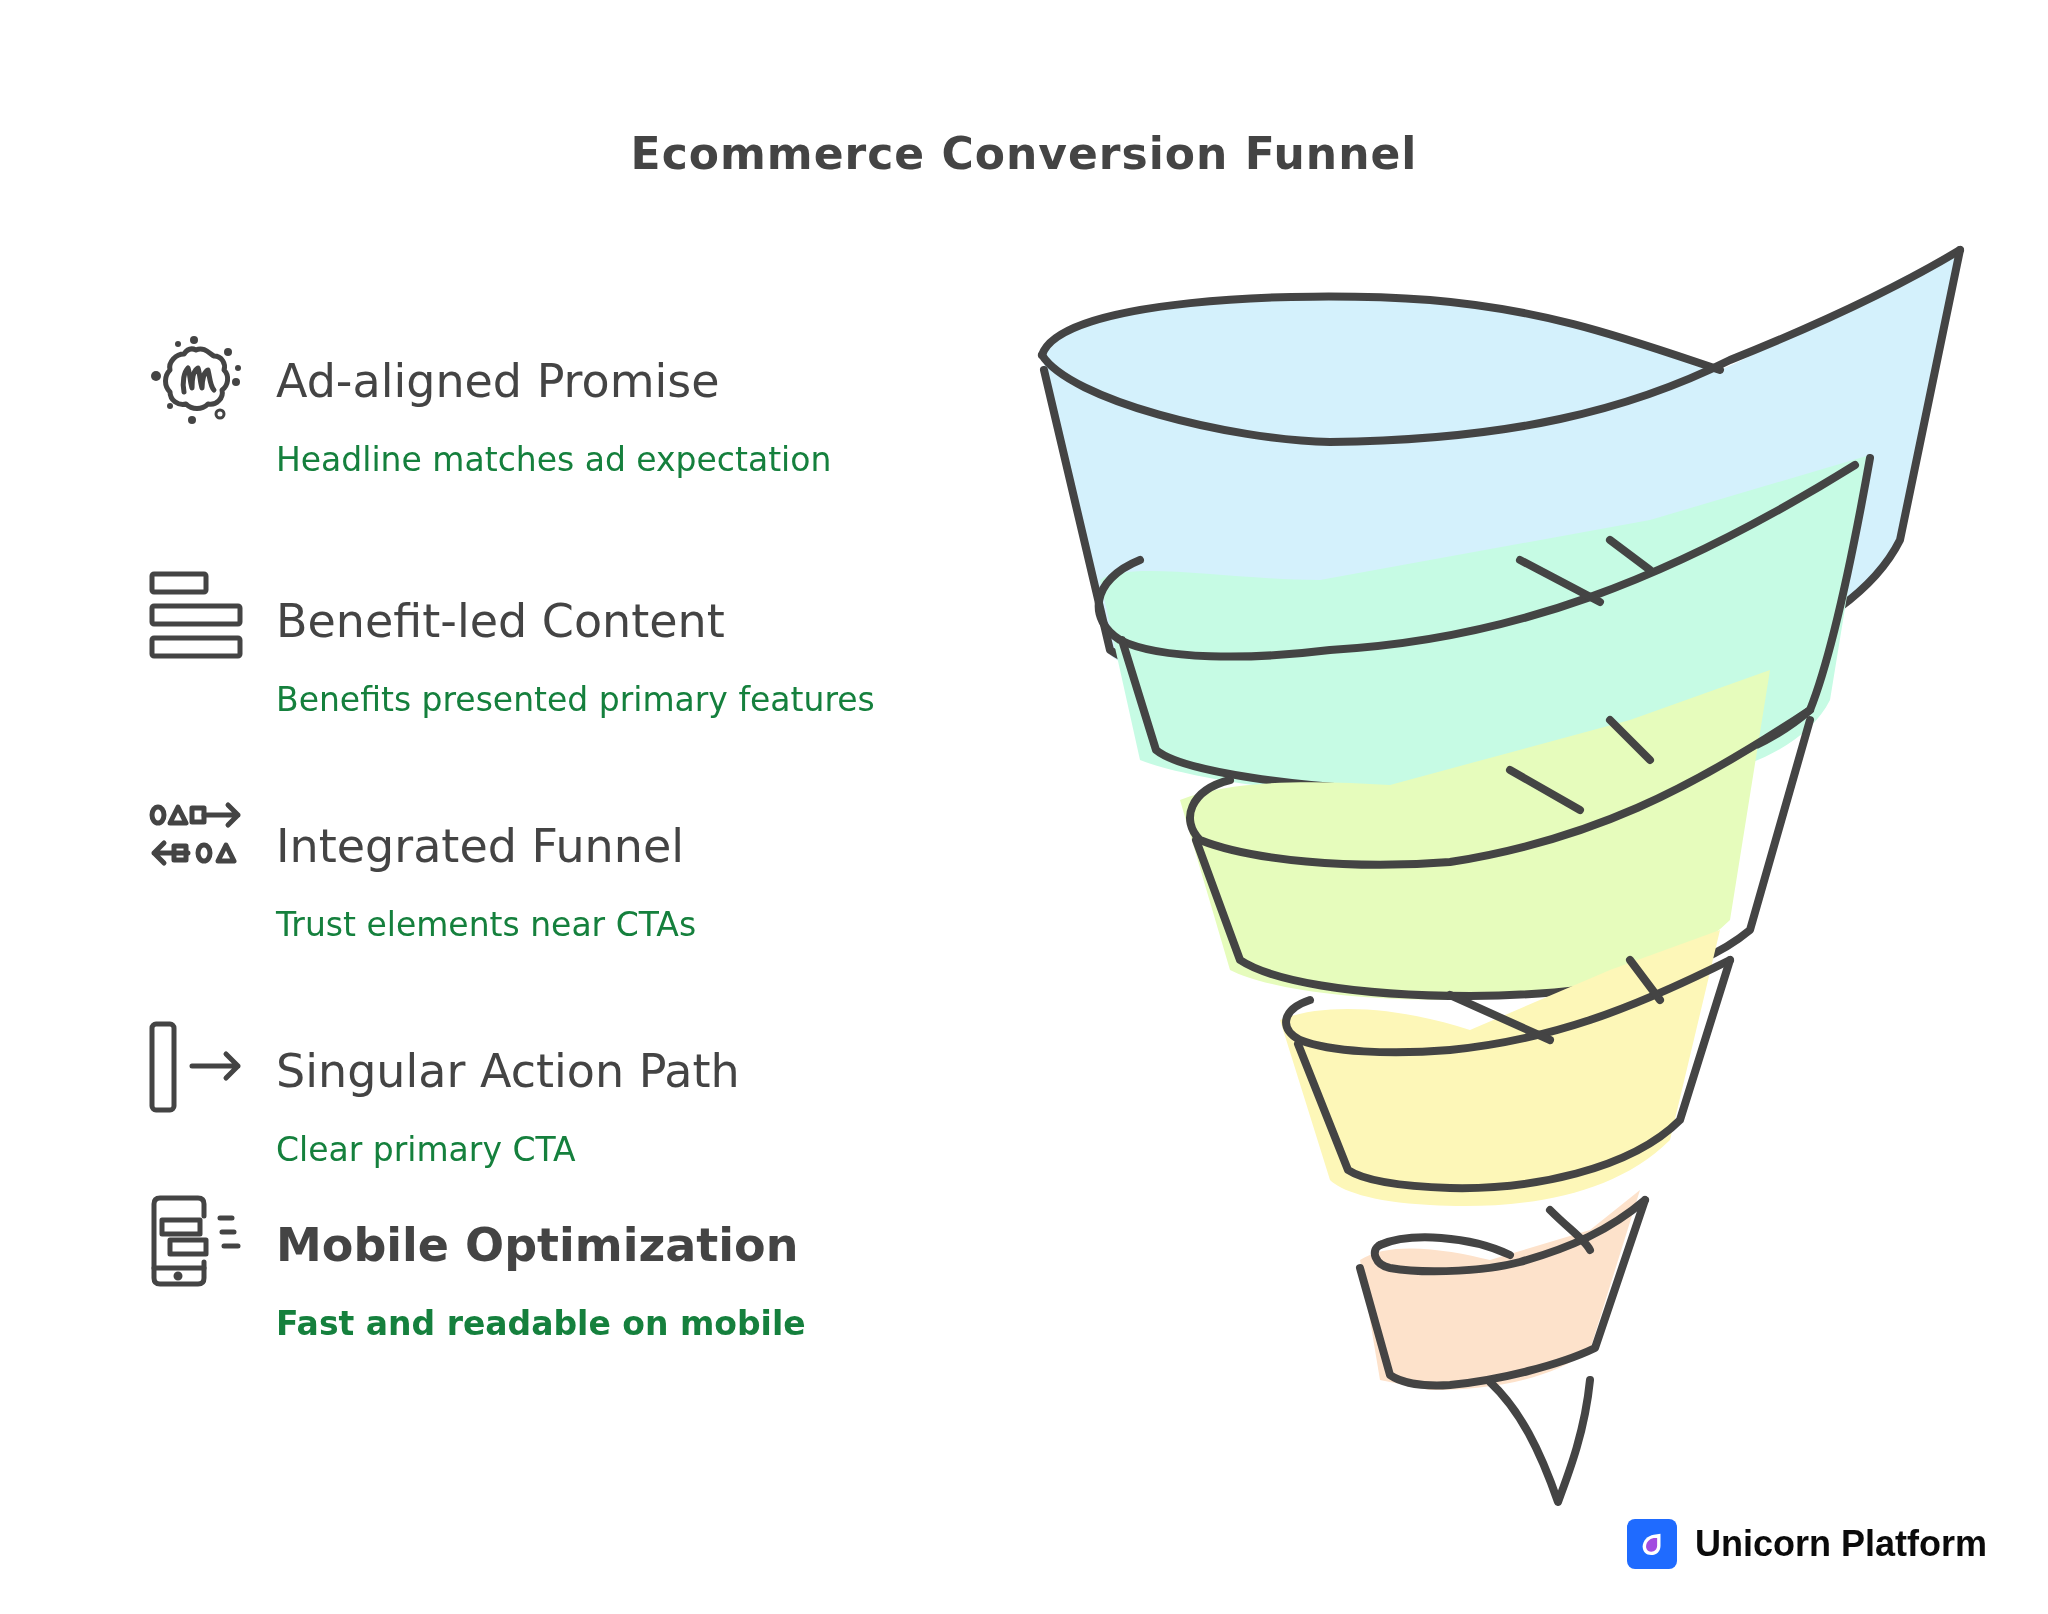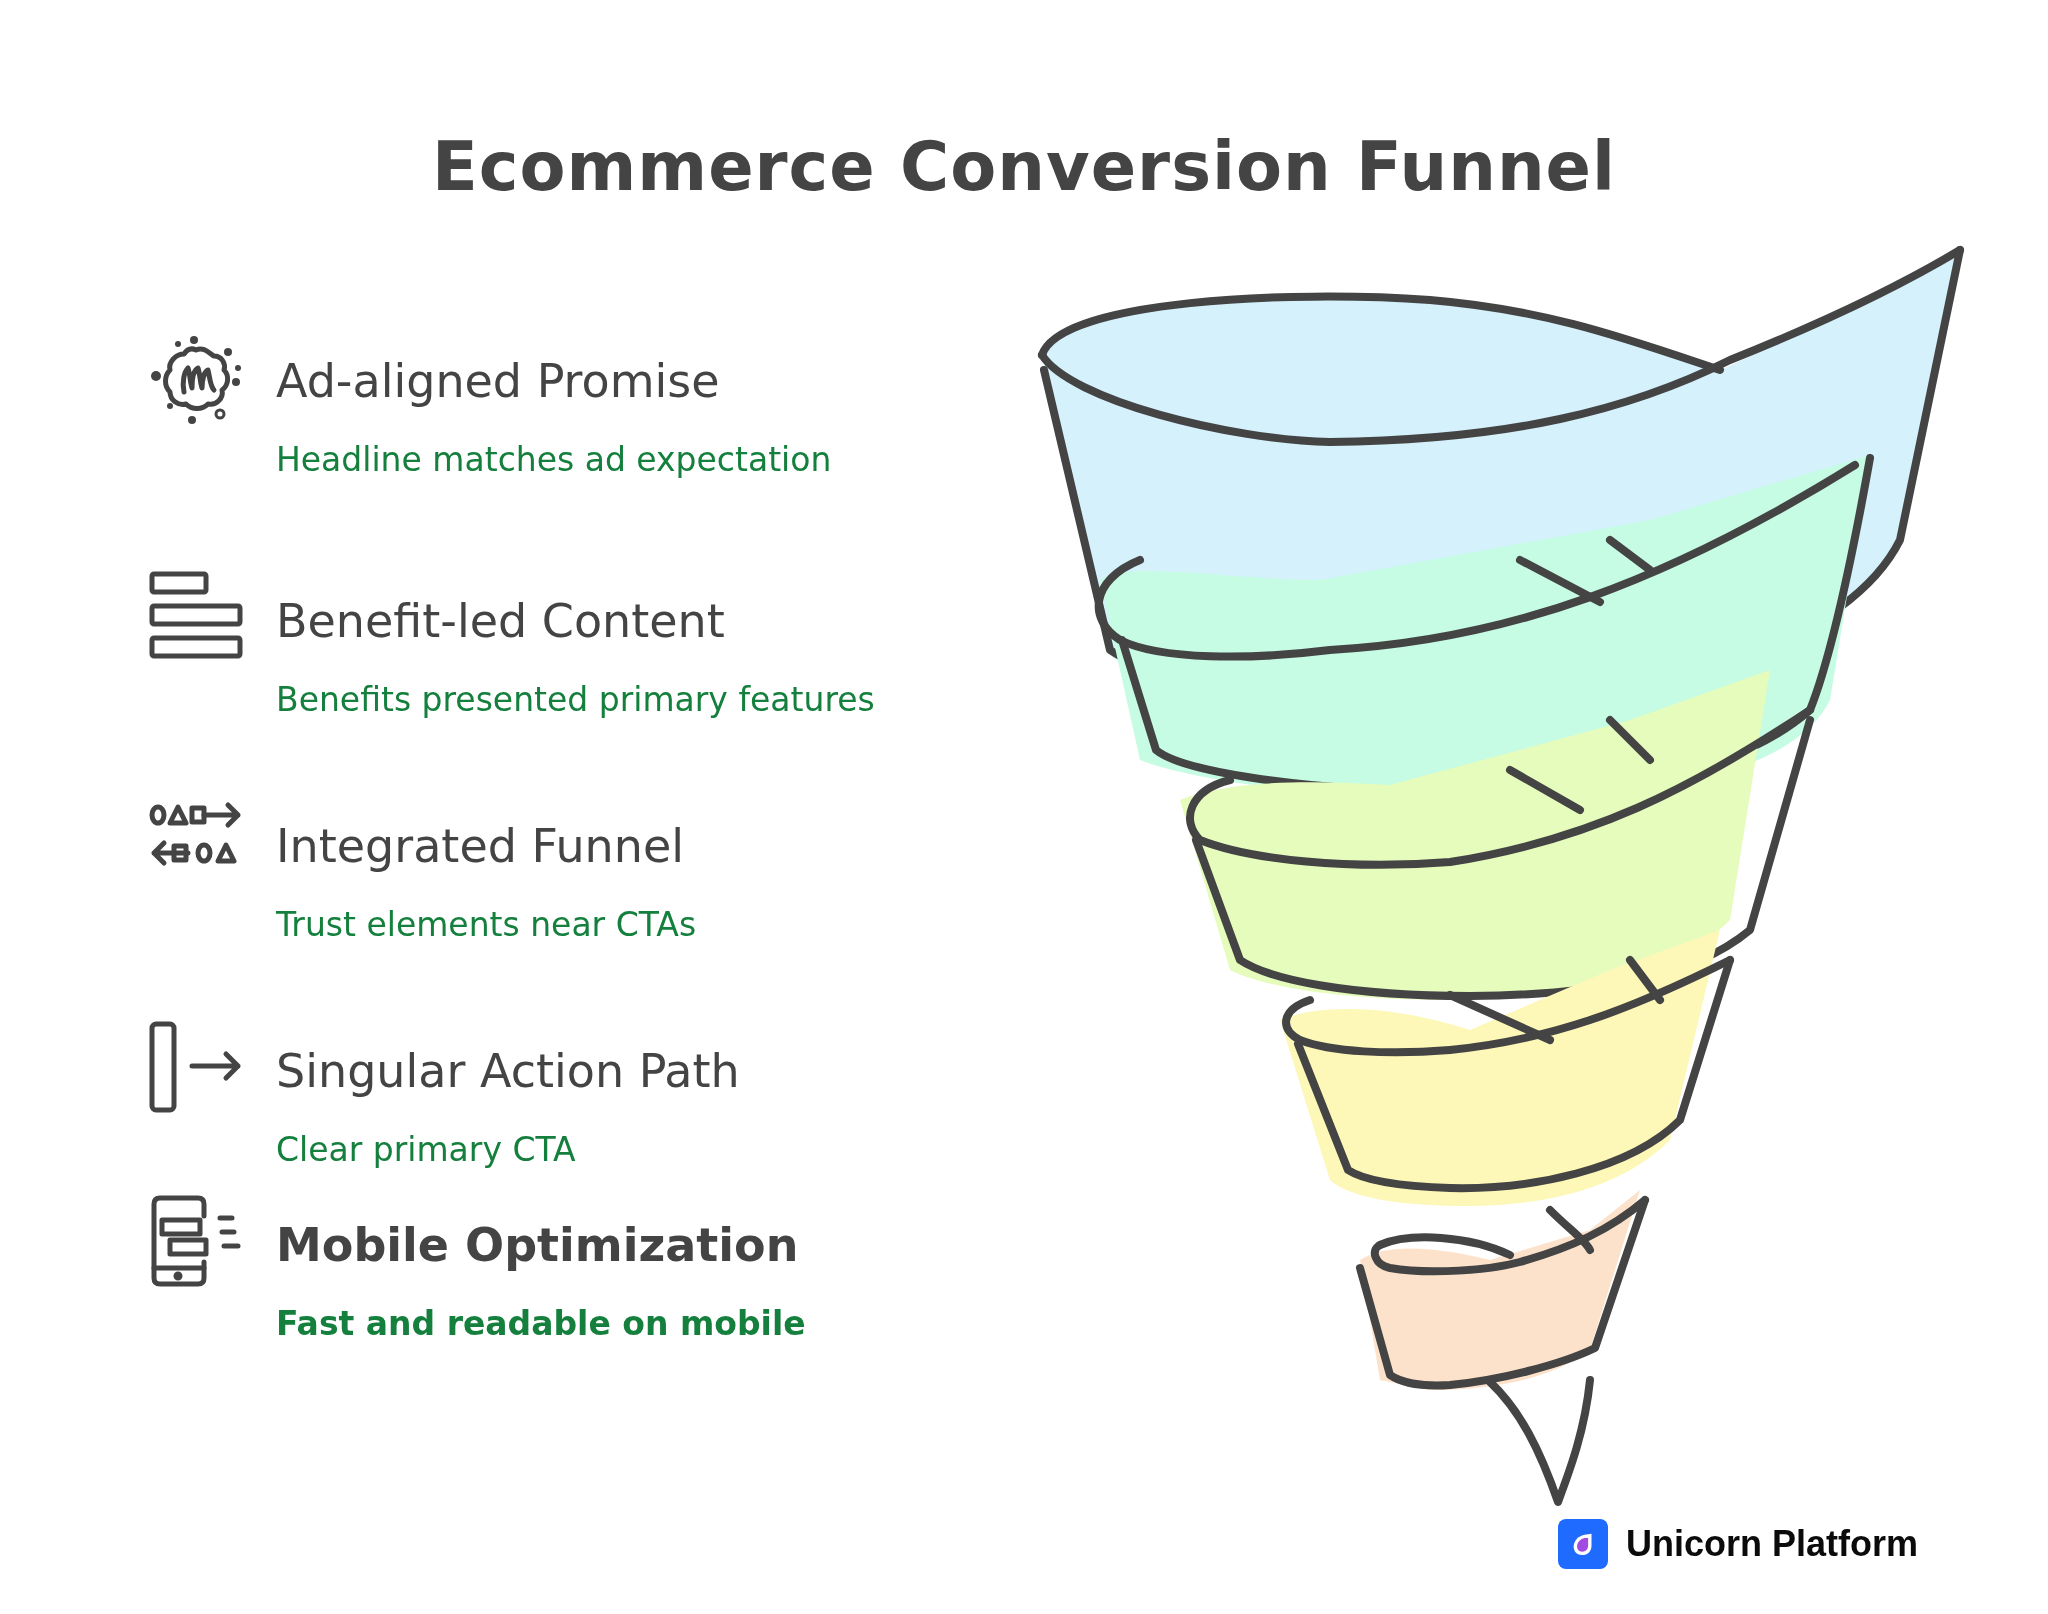--- a/index.html
+++ b/index.html
@@ -1,29 +1,29 @@
 <!DOCTYPE html>
 <html><head>
   <meta charset="utf-8">
   <style>
     html, body { margin: 0; padding: 0; background: #ffffff; }
     body { width: 2048px; height: 1614px; position: relative; overflow: hidden;
            font-family: "DejaVu Sans", sans-serif; color: #444444; }
     .title { position: absolute; left: 0; width: 2048px; top: 128px; text-align: center;
-             font-family: "DejaVu Sans", sans-serif; font-weight: bold; font-size: 67px;
+             font-family: "DejaVu Sans", sans-serif; font-weight: bold; font-size: 44px;
              color: #444444; letter-spacing: 1px; }
     .item { position: absolute; left: 148px; width: 820px; height: 190px; }
     .item .icon { position: absolute; left: 0; top: 0; width: 96px; height: 96px; }
     .item .icon svg { width: 96px; height: 96px; }
     .item .label { position: absolute; left: 128px; top: 24px; font-size: 46px;
                    font-family: "DejaVu Sans", sans-serif; color: #444444; white-space: nowrap; text-align: center; }
     .item .desc { position: absolute; left: 128px; top: 110px; font-size: 33px;
                   font-family: "DejaVu Sans", sans-serif; color: #15803d; white-space: nowrap; }
     .funnel { position: absolute; left: 1030px; top: 240px; width: 960px; height: 1280px; }
-    .brand { position: absolute; left: 1558px; top: 1518px; height: 52px; display: flex; align-items: center; }
+    .brand { position: absolute; left: 1627px; top: 1518px; height: 52px; display: flex; align-items: center; }
     .brand .logo { width: 50px; height: 50px; border-radius: 8px; background: #1f6bff;
                    display: flex; align-items: center; justify-content: center; }
     .brand .name { margin-left: 18px; font-family: "Liberation Sans", sans-serif; font-weight: bold;
                    font-size: 36px; color: #0b0b0b; }
   </style>
 </head>
 <body>
 
 <div class="title">Ecommerce Conversion Funnel</div>
 

